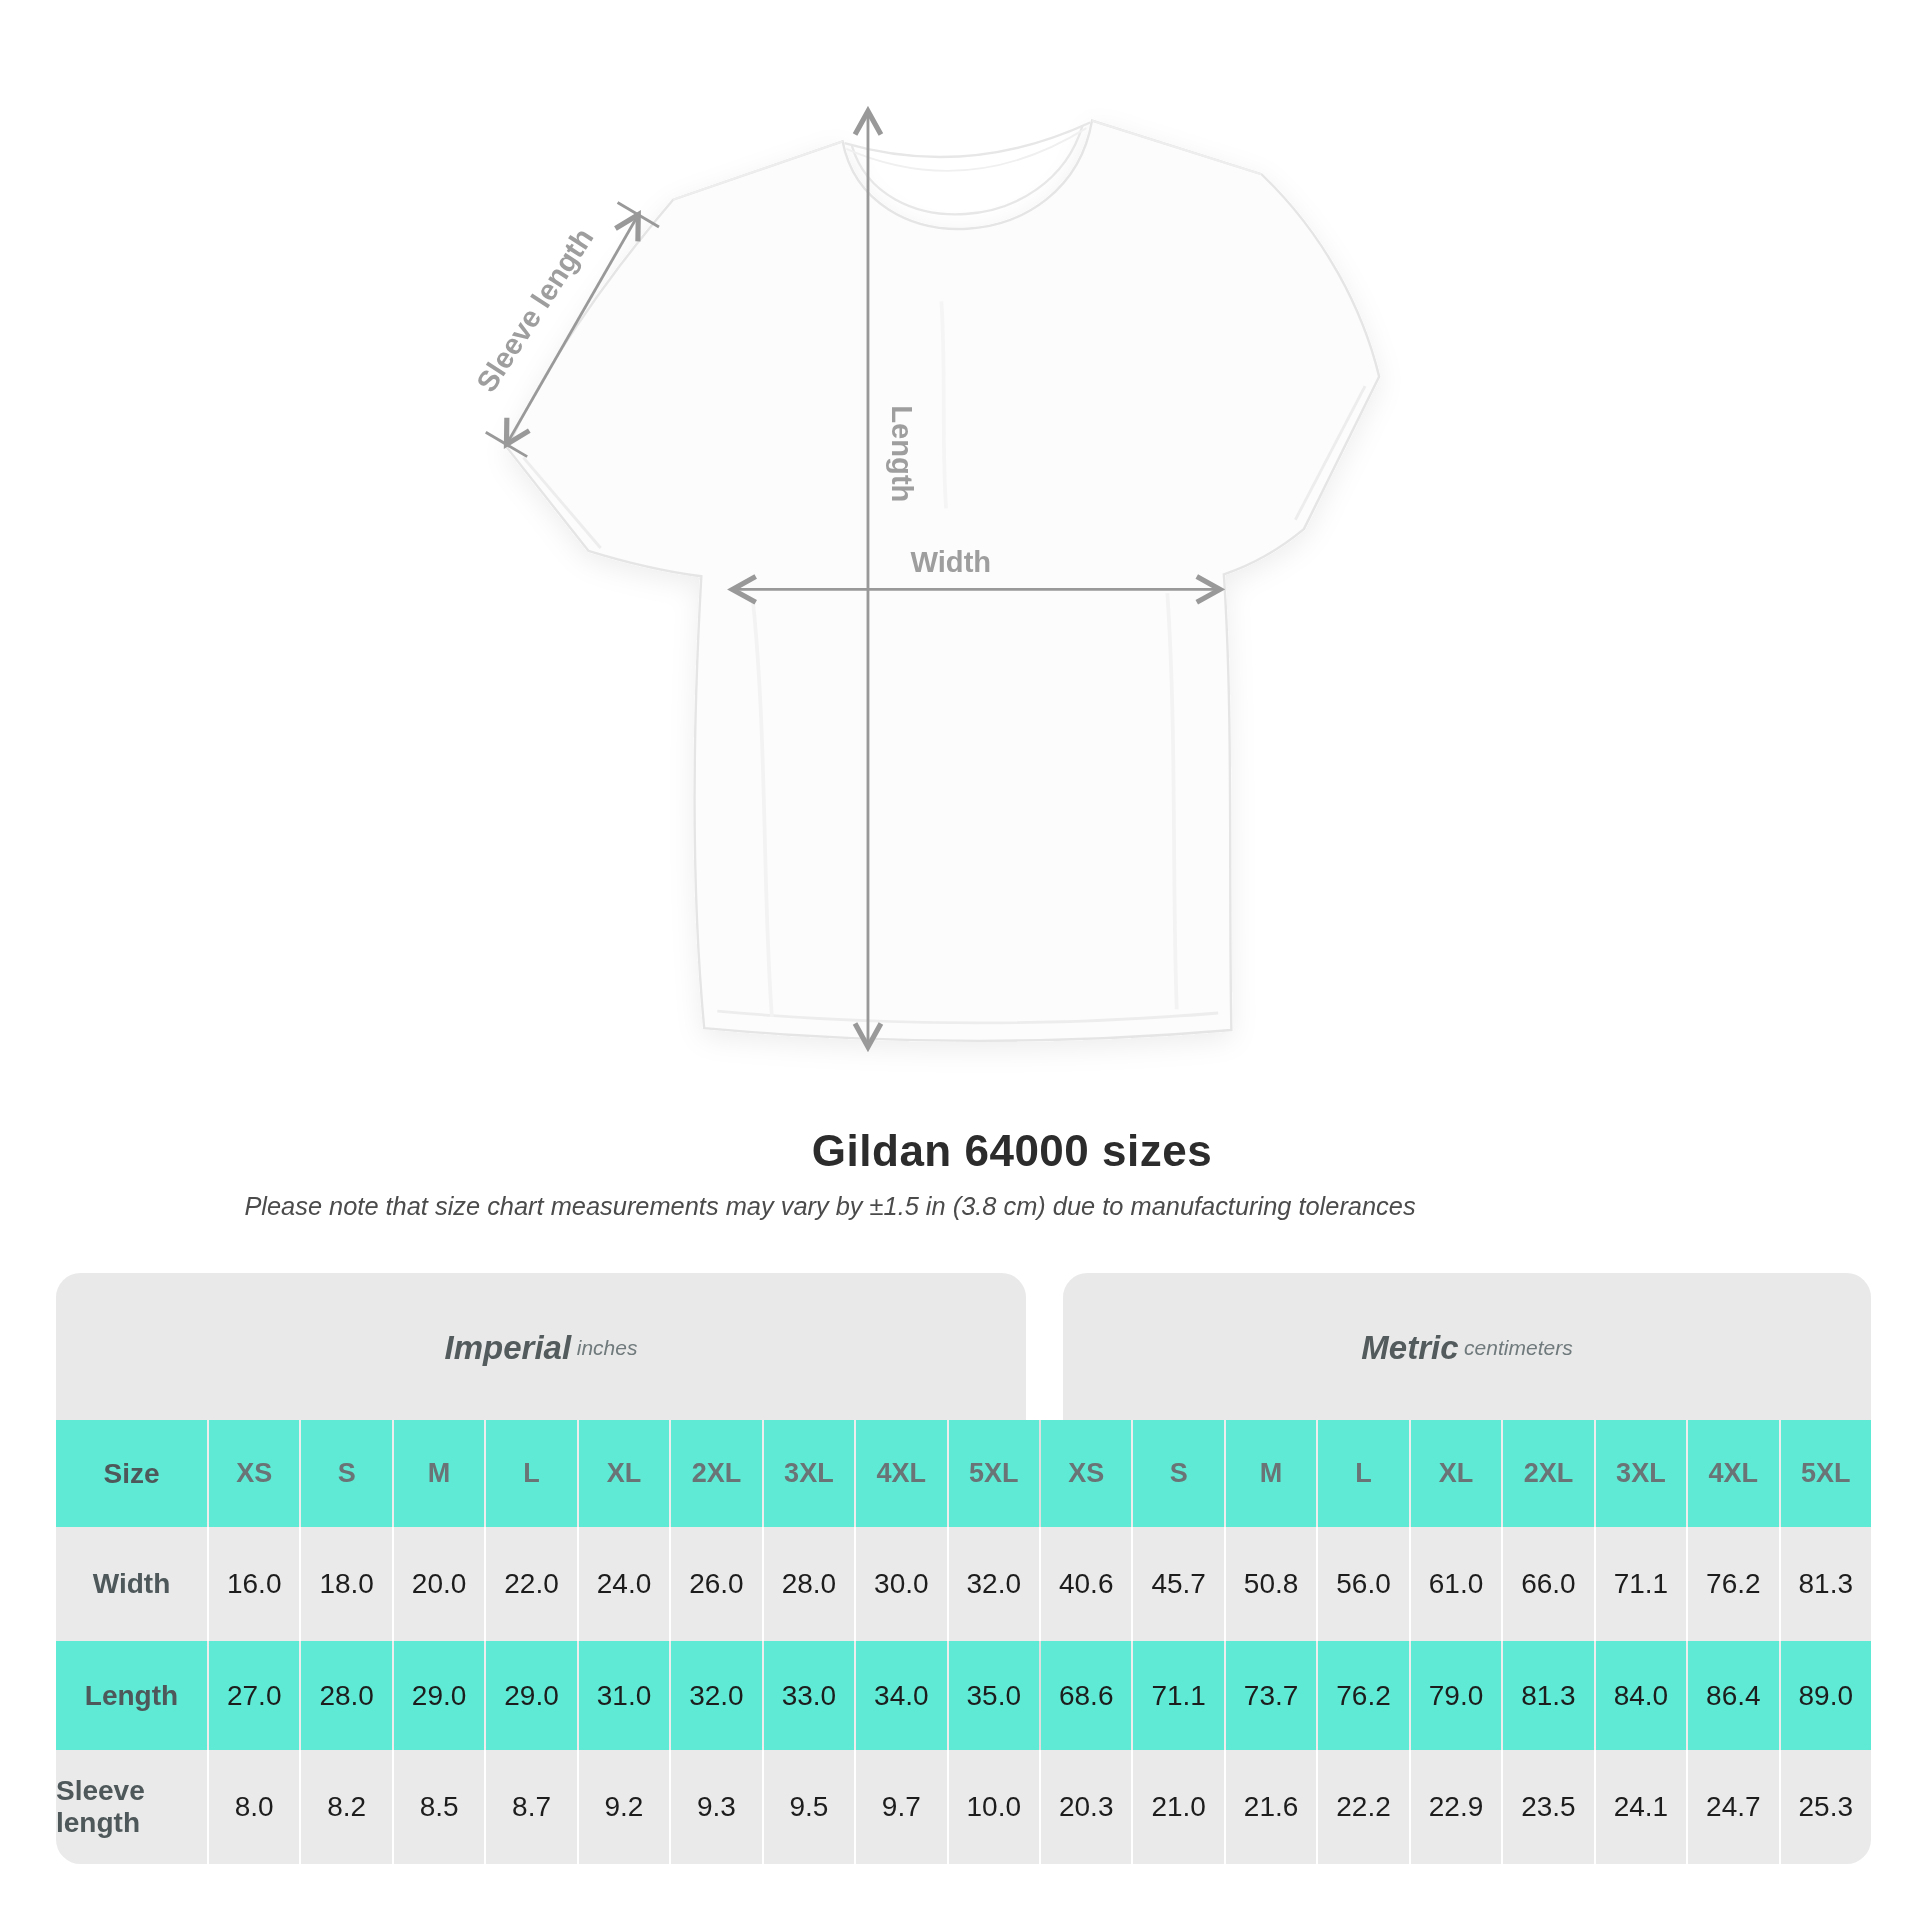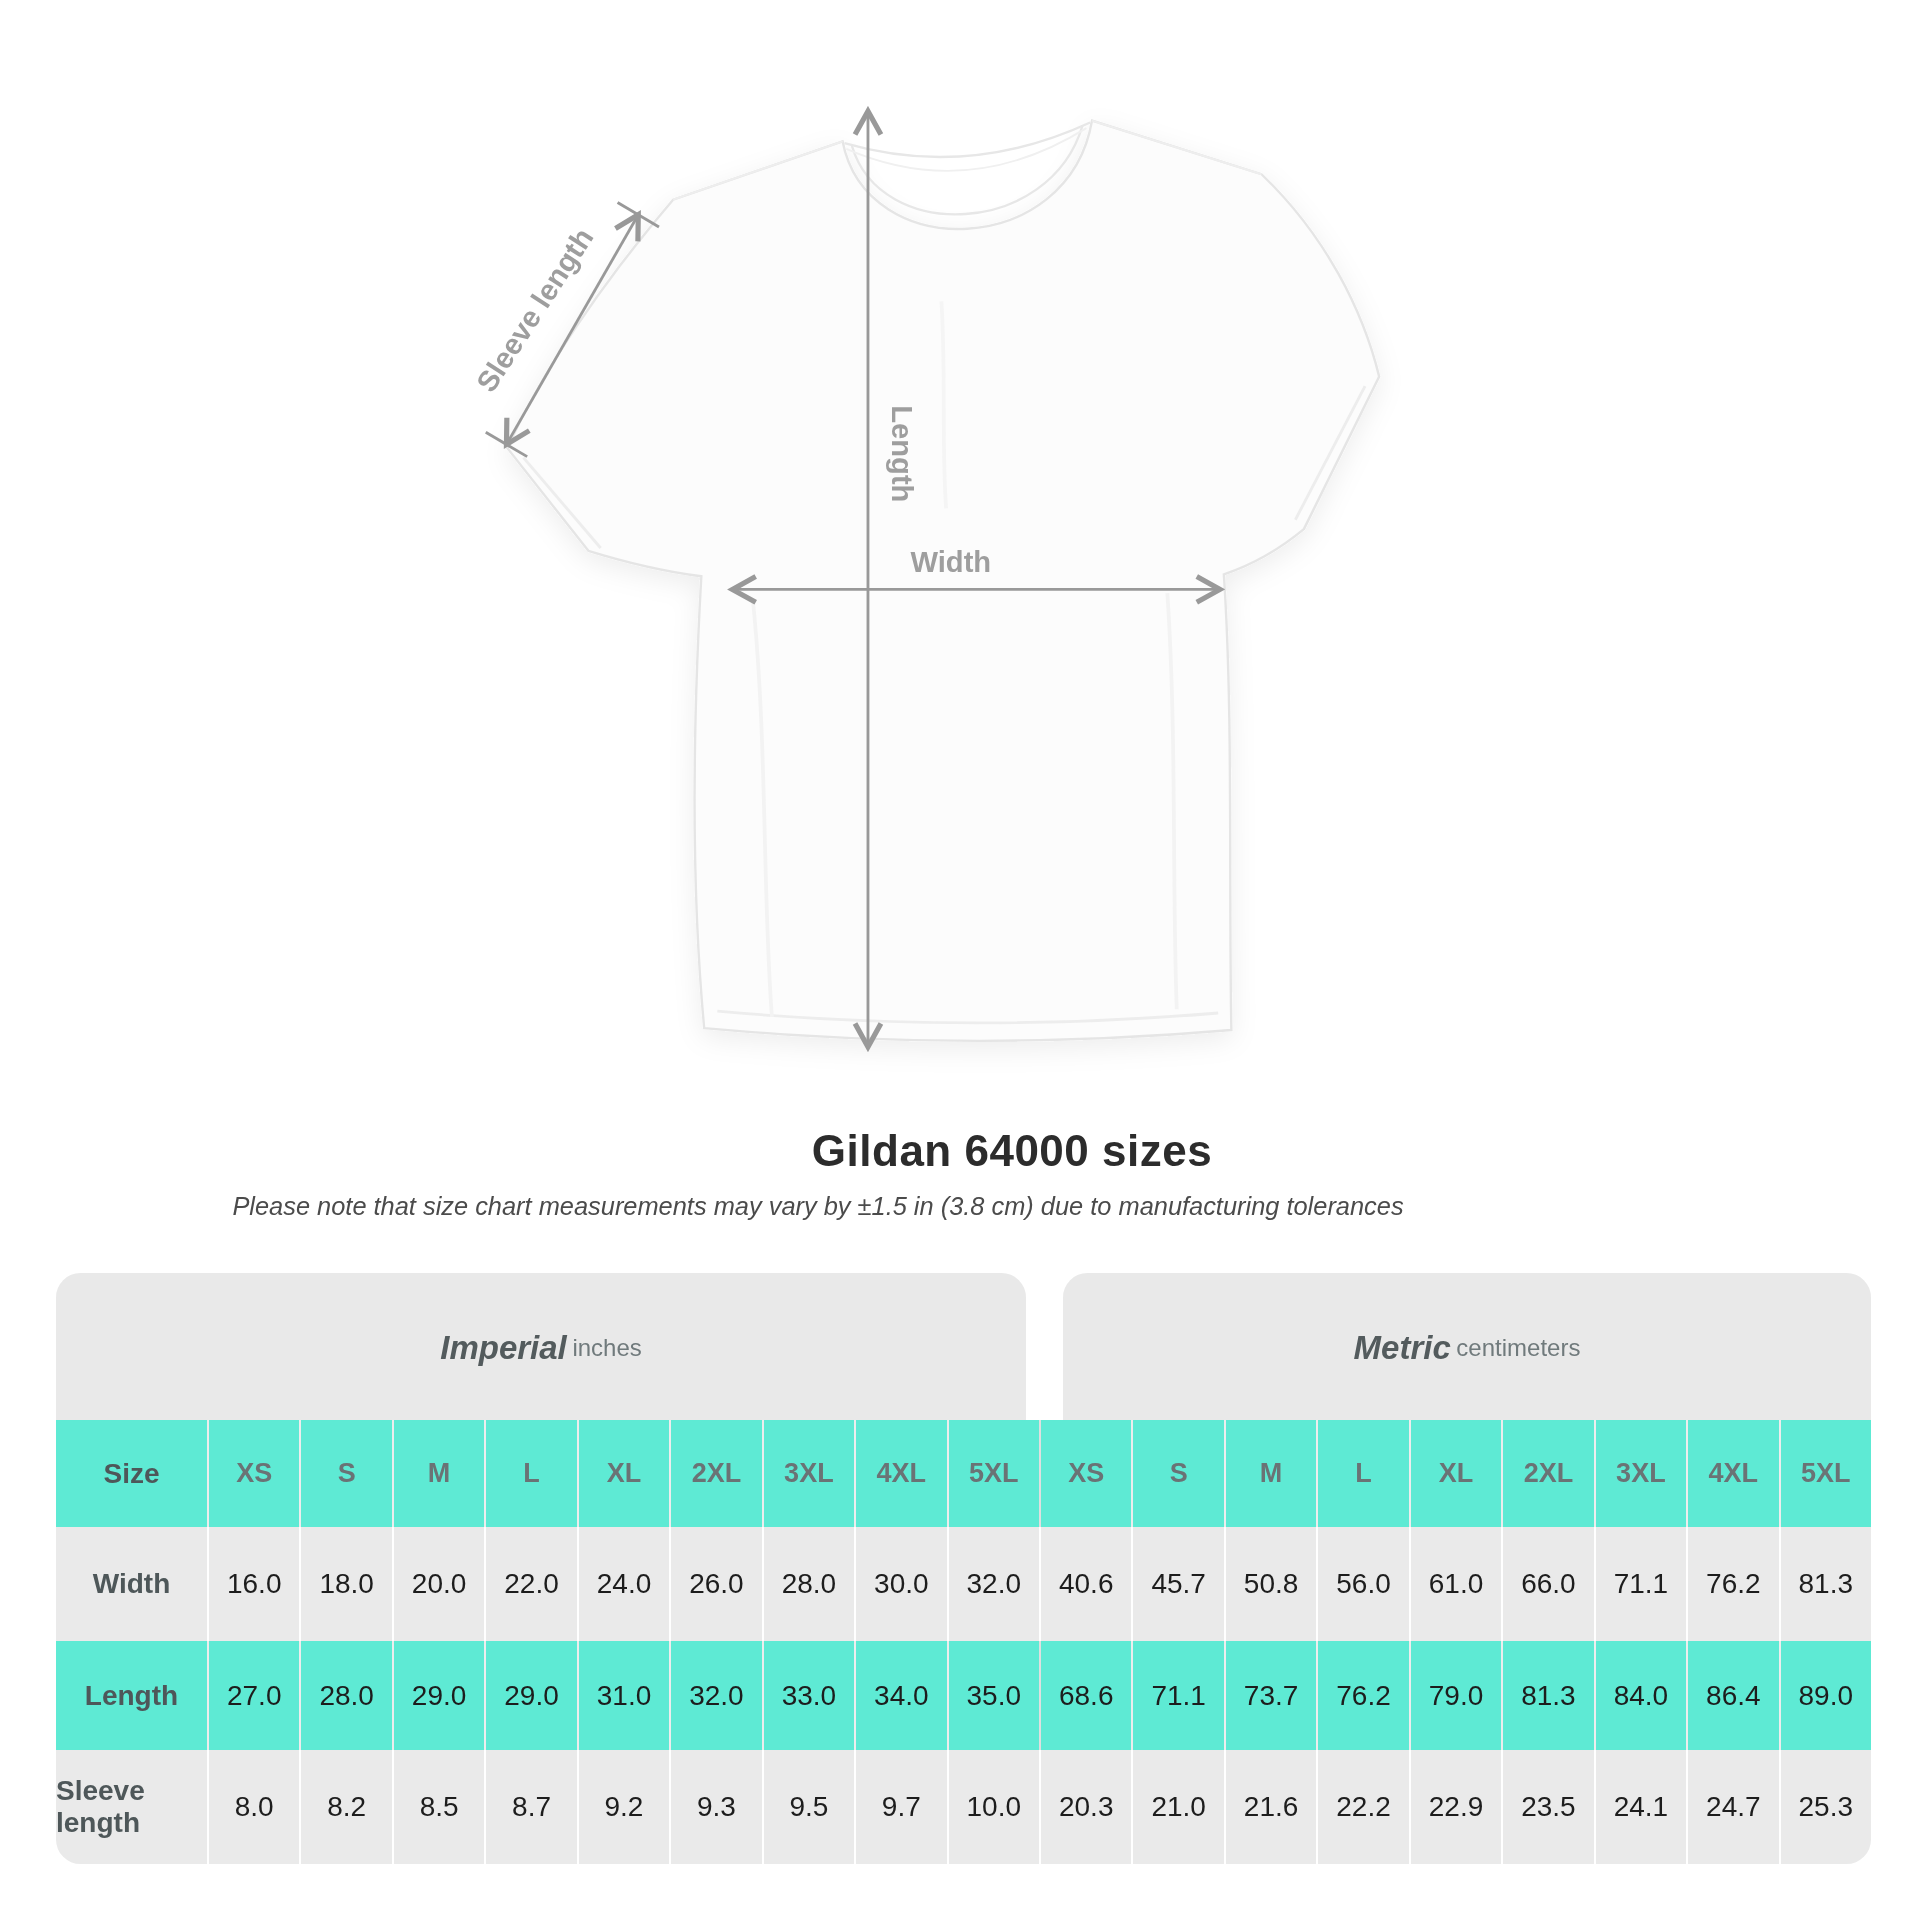--- a/index.html
+++ b/index.html
@@ -5,34 +5,34 @@
   html,body{margin:0;padding:0;background:#ffffff;}
   .page{position:relative;width:1928px;height:1928px;background:#ffffff;overflow:hidden;
         font-family:"Liberation Sans", sans-serif;}
 
   
   .diagram{position:absolute;top:0;left:0;width:1928px;height:1111px;}
 
   
   .page-title{position:absolute;top:1126px;left:0;width:1928px;text-align:center;
               font-size:44px;font-weight:bold;color:#2c2c2c;letter-spacing:0.5px;padding-left:48px;}
-  .page-subtitle{position:absolute;top:1192px;left:0;width:1636px;text-align:center;
+  .page-subtitle{position:absolute;top:1192px;left:12px;width:1636px;text-align:center;
                  font-size:25.4px;font-style:italic;color:#4b4b4b;}
 
   
   .size-table{position:absolute;top:1273px;left:56px;width:1815px;height:591px;
               display:grid;grid-template-columns:151px repeat(18,1fr);
               grid-template-rows:147px 107px 114px 109px 114px;
               border-radius:0 0 24.5px 24.5px;overflow:hidden;}
   .band{background:#e9e9e9;border-radius:24.5px 24.5px 0 0;display:flex;
         align-items:center;justify-content:center;gap:5.6px;padding-top:3.8px;}
   .band-imp{grid-column:1/11;margin-right:13px;}
   .band-met{grid-column:11/20;margin-left:24px;}
   .band-title{font-size:33px;font-weight:bold;font-style:italic;color:#535b5d;}
-  .band-unit{font-size:24px;color:#707a7c;}
+  .band-unit{font-size:21px;font-style:italic;color:#707a7c;}
 
   .cell{display:flex;align-items:center;justify-content:center;
         font-size:28px;color:#1d1d1d;border-left:2.8px solid transparent;}
   .lbl{font-weight:bold;color:#4e5759;border-left:none !important;}
   .szh{font-weight:bold;color:#6a7375;font-size:27px;}
   .rw{background:#5eead4;}      
   .rs{background:#eaeaea;}      
   .rw.dv{border-left-color:#ededed;}
   .rs.dv{border-left-color:#ffffff;}
   .rw.sec{border-left-color:#dfdfdf;}

